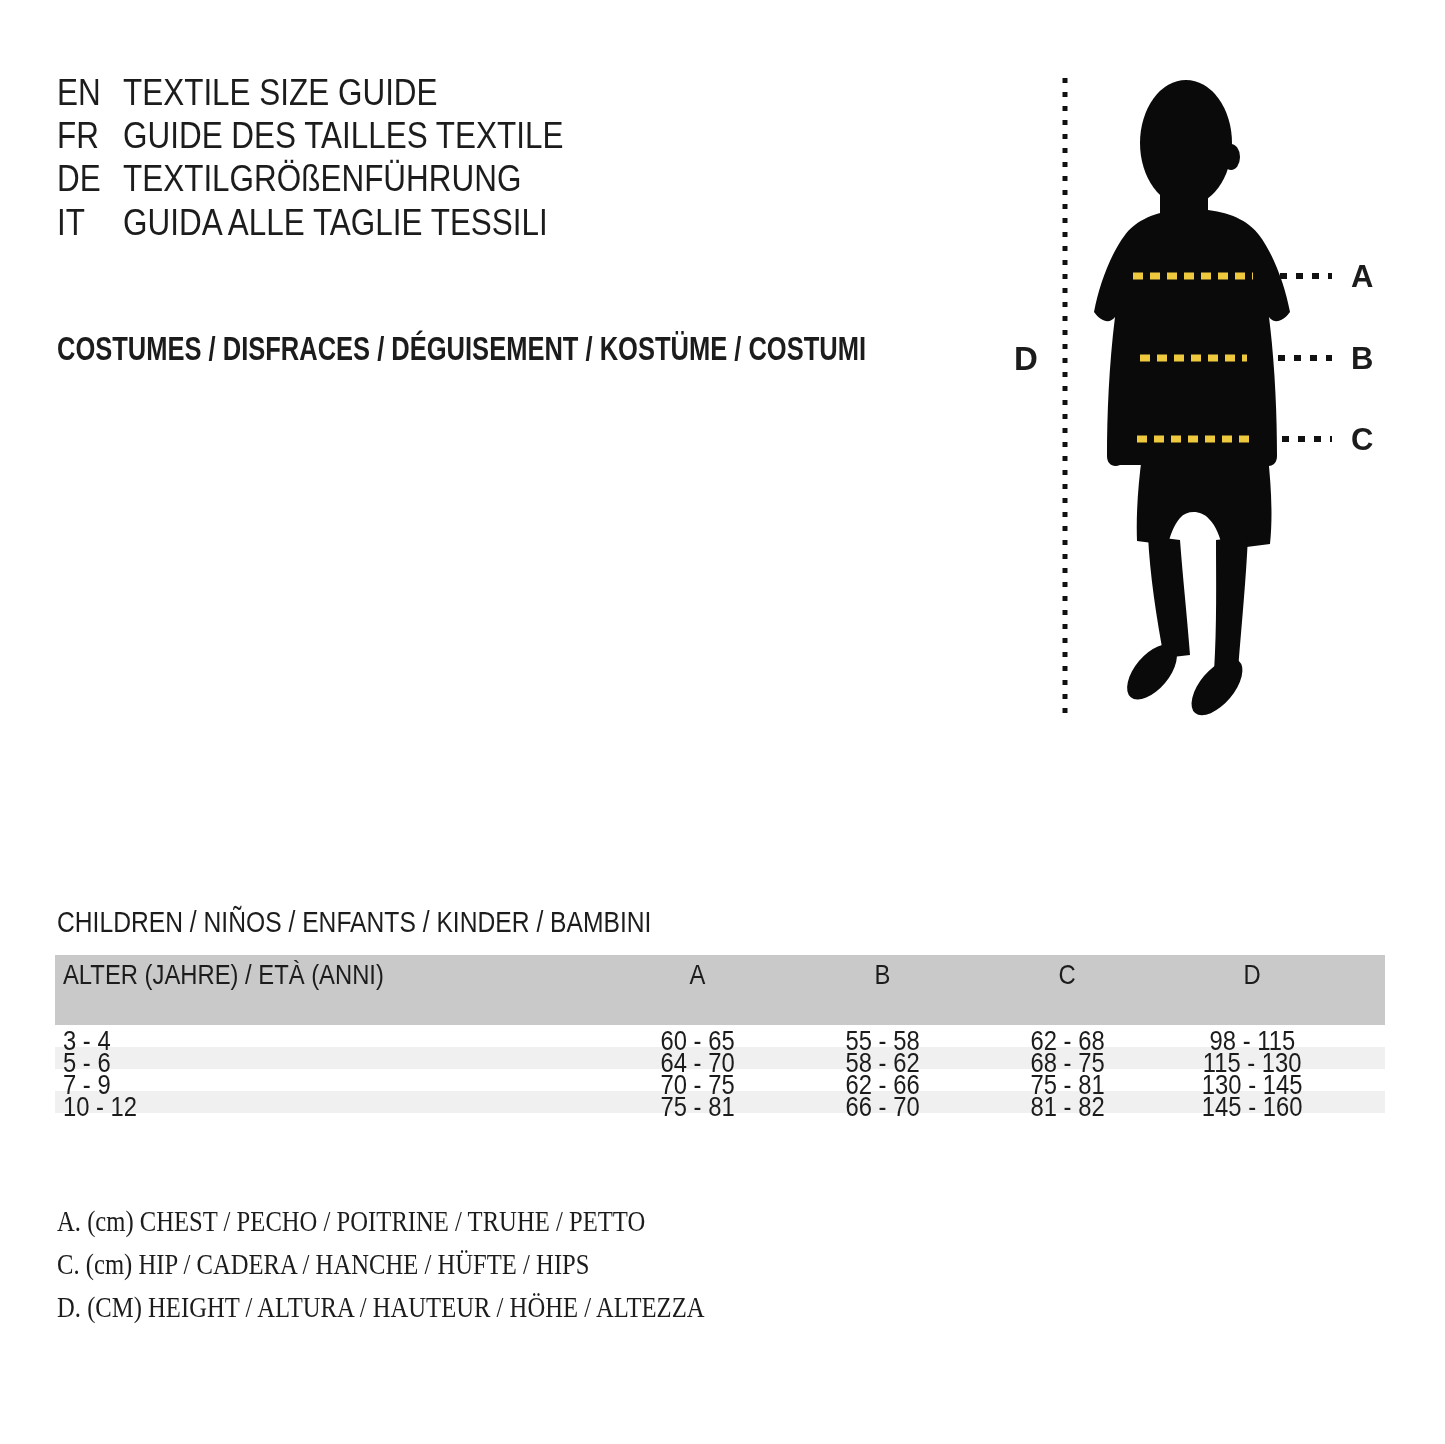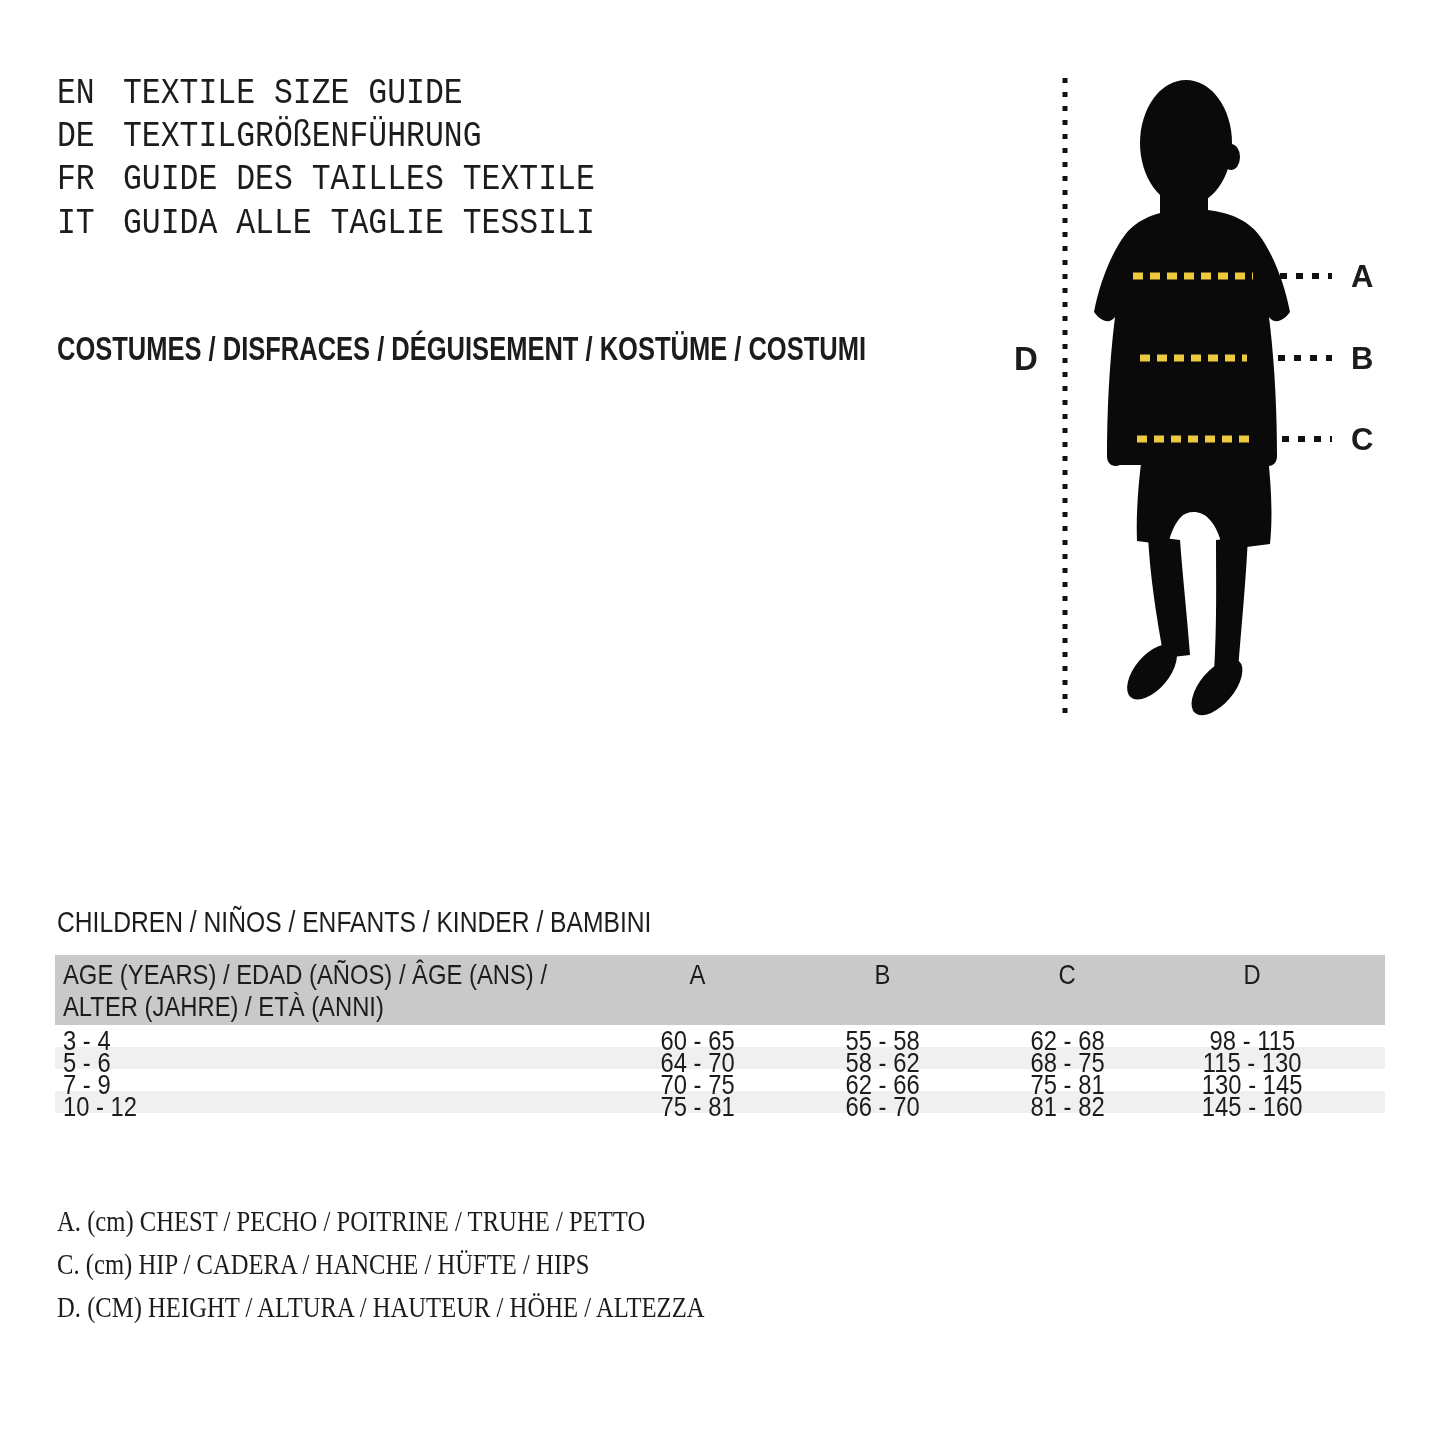--- a/index.html
+++ b/index.html
@@ -17,21 +17,21 @@
     font-family:"Liberation Sans","DejaVu Sans",sans-serif;
     color:var(--ink);
     overflow:hidden;
   }
   
   .cond{display:inline-block;transform:scaleX(0.85);transform-origin:0 50%;white-space:nowrap;}
   .cond-c{display:inline-block;transform:scaleX(0.85);transform-origin:50% 50%;white-space:nowrap;}
   .cond-xl{display:inline-block;transform:scaleX(0.75);transform-origin:0 50%;white-space:nowrap;}
 
   
-  .lang-list{position:absolute;left:57px;top:71px;font-family:Liberation Mono, monospace;}
+  .lang-list{position:absolute;left:57px;top:71px;}
   .lang-row{display:flex;height:43.3px;align-items:center;font-size:37px;}
   .lang-code{width:66px;flex:0 0 66px;}
 
   
   .headline{position:absolute;left:57px;top:327px;font-size:34px;font-weight:700;line-height:42px;}
 
   
   .figure-wrap{position:absolute;left:980px;top:60px;width:465px;height:670px;}
   .figure-wrap svg{display:block;}
   .figure-wrap text{fill:var(--ink);font-family:"Liberation Sans","DejaVu Sans",sans-serif;font-weight:700;}
@@ -54,26 +54,26 @@
 <body>
 
 <div class="canvas">
 
   <div class="lang-list">
     <div class="lang-row">
       <span class="lang-code"><span class="cond">EN</span></span>
       <span class="cond">TEXTILE SIZE GUIDE</span>
     </div>
     <div class="lang-row">
+      <span class="lang-code"><span class="cond">FR</span></span>
+      <span class="cond">GUIDE DES TAILLES TEXTILE</span>
+    </div>
+    <div class="lang-row">
       <span class="lang-code"><span class="cond">DE</span></span>
       <span class="cond">TEXTILGRÖßENFÜHRUNG</span>
-    </div>
-    <div class="lang-row">
-      <span class="lang-code"><span class="cond">FR</span></span>
-      <span class="cond">GUIDE DES TAILLES TEXTILE</span>
     </div>
     <div class="lang-row">
       <span class="lang-code"><span class="cond">IT</span></span>
       <span class="cond">GUIDA ALLE TAGLIE TESSILI</span>
     </div>
   </div>
 
   <div class="headline">
     <span class="cond-xl">COSTUMES / DISFRACES / DÉGUISEMENT / KOSTÜME / COSTUMI</span>
   </div>
@@ -135,21 +135,20 @@
     </svg>
   </div>
 
   <div class="section-title">
     <span class="cond">CHILDREN / NIÑOS / ENFANTS / KINDER / BAMBINI</span>
   </div>
 
   <div class="size-table">
     <div class="t-header">
       <div class="t-agecell">
-        <div><span class="cond">AGE (YEARS) / EDAD (AÑOS) / ÂGE (ANS) /</span></div>
         <div><span class="cond">ALTER (JAHRE) / ETÀ (ANNI)</span></div>
       </div>
       <div class="t-colcell"><span class="cond-c">A</span></div>
       <div class="t-colcell"><span class="cond-c">B</span></div>
       <div class="t-colcell"><span class="cond-c">C</span></div>
       <div class="t-colcell"><span class="cond-c">D</span></div>
     </div>
 
     <div class="t-row">
       <div class="t-age"><span class="cond">3 - 4</span></div>

